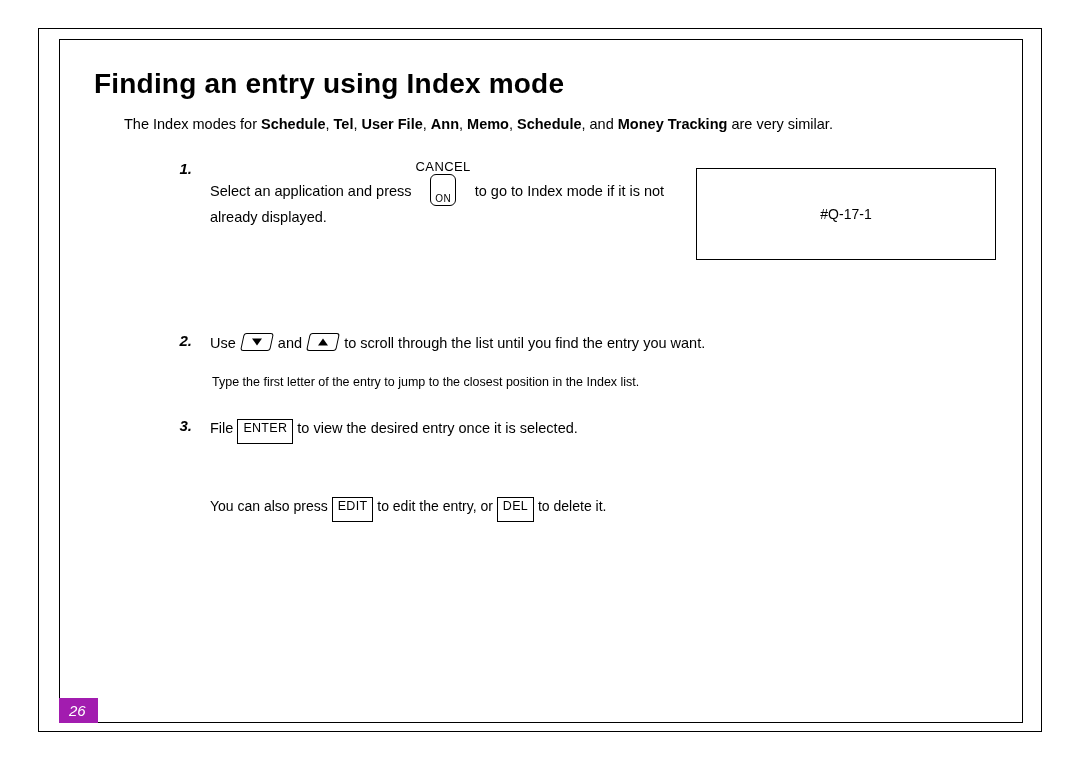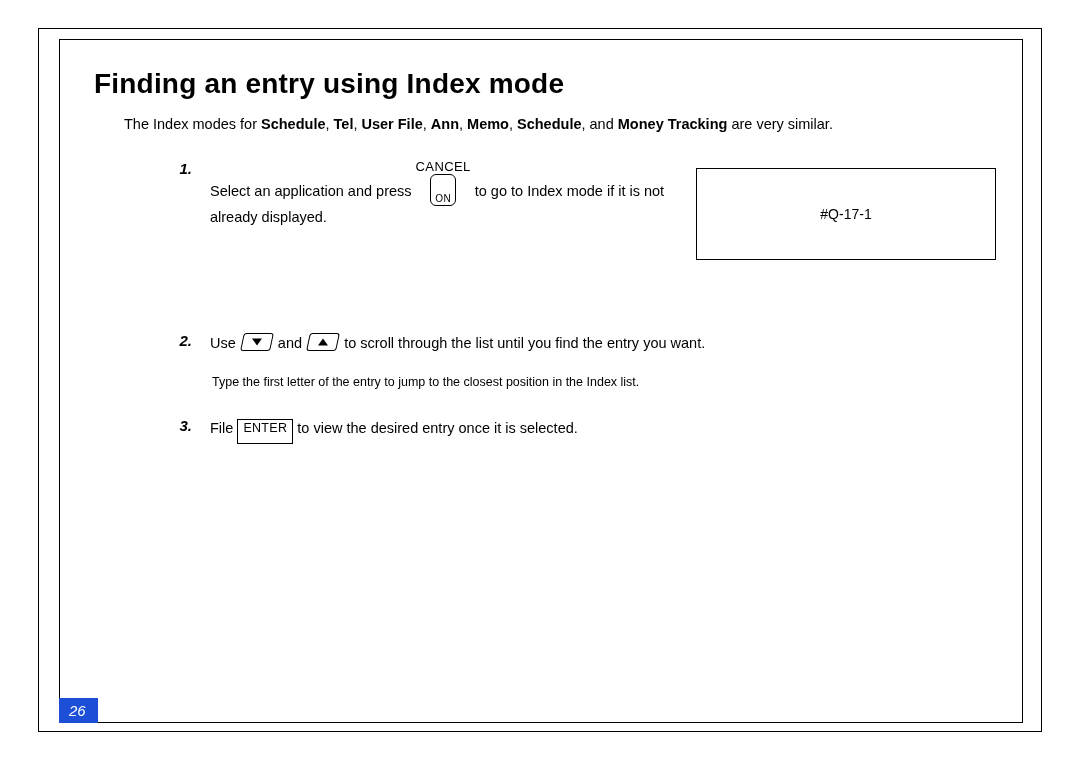--- a/index.html
+++ b/index.html
@@ -142,21 +142,21 @@
   .arrowkey.up::after{
     border-left:5px solid transparent;
     border-right:5px solid transparent;
     border-bottom:7px solid #000;
   }
 
   
   .page-tab {
     position:absolute;
     left:-1px; bottom:-1px;
-    background:#1d4ed8;
+    background:#a21caf;
     color:#fff;
     font-style:italic;
     font-size:15px;
     padding:4px 12px 4px 10px;
   }
 </style>
 </head>
 <body>
 
 <div class="page-outer">
@@ -213,20 +213,27 @@
         <div class="step">
           <div class="step-num">3.</div>
           <div class="step-body">
             <span>File </span>
             <span class="keycap">ENTER</span>
             <span> to view the desired entry once it is selected.</span>
           </div>
         </div>
       </div>
 
+      <div class="footnote">
+        <span>You can also press </span>
+        <span class="keycap">EDIT</span>
+        <span> to edit the entry, or </span>
+        <span class="keycap">DEL</span>
+        <span> to delete it.</span>
+      </div>
 
       <div id="ref1" class="ref-box">
         <span>#Q-17-1</span>
       </div>
 
     </div>
     <div class="page-tab">26</div>
   </div>
 </div>
 

